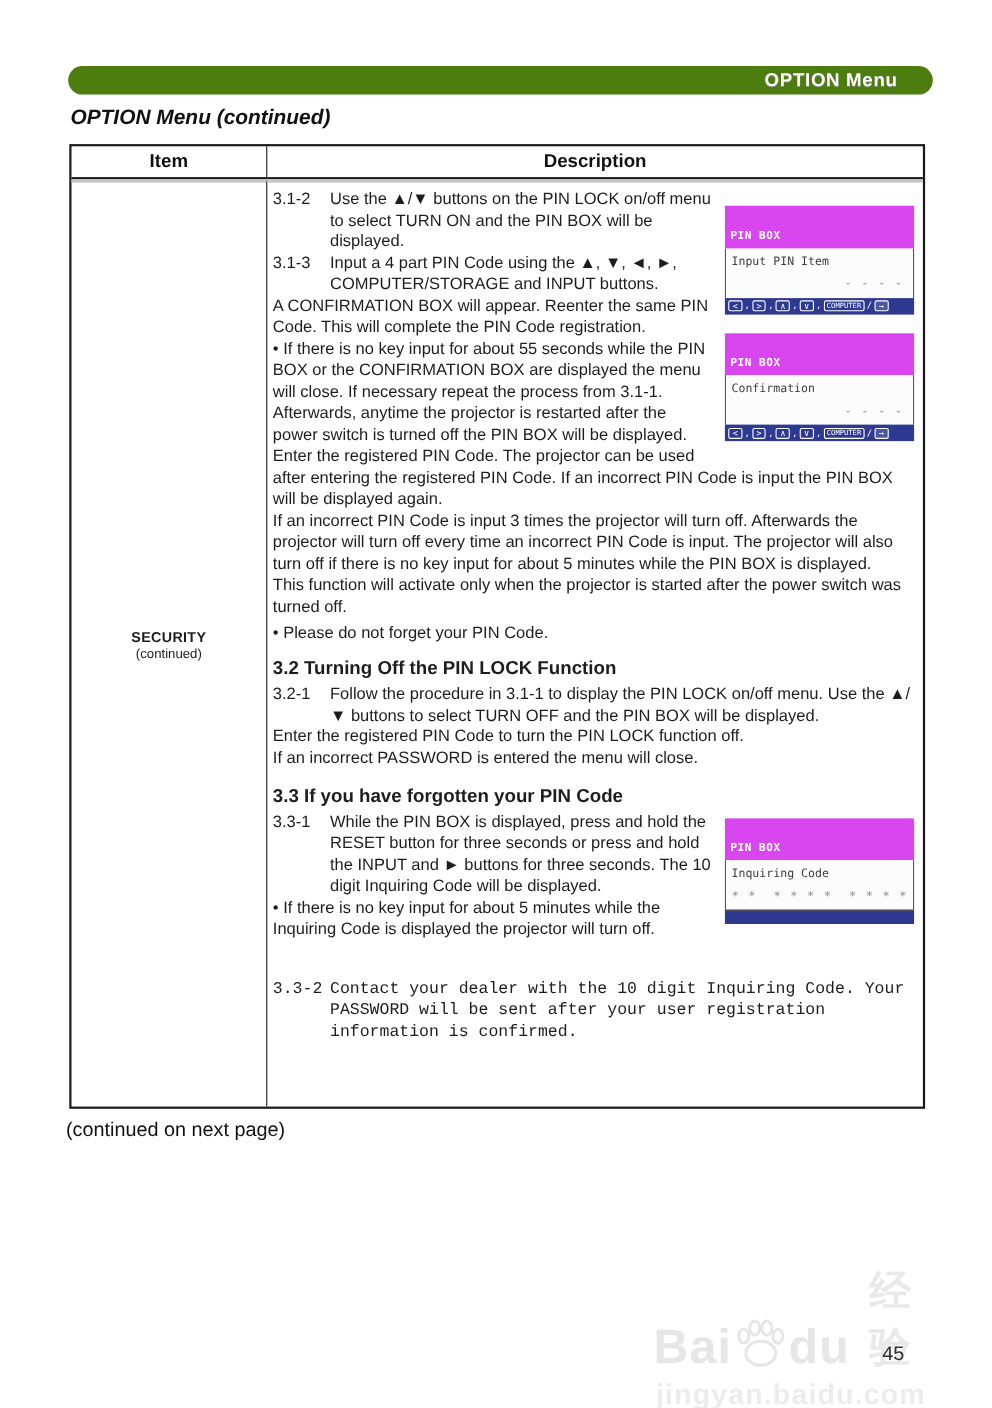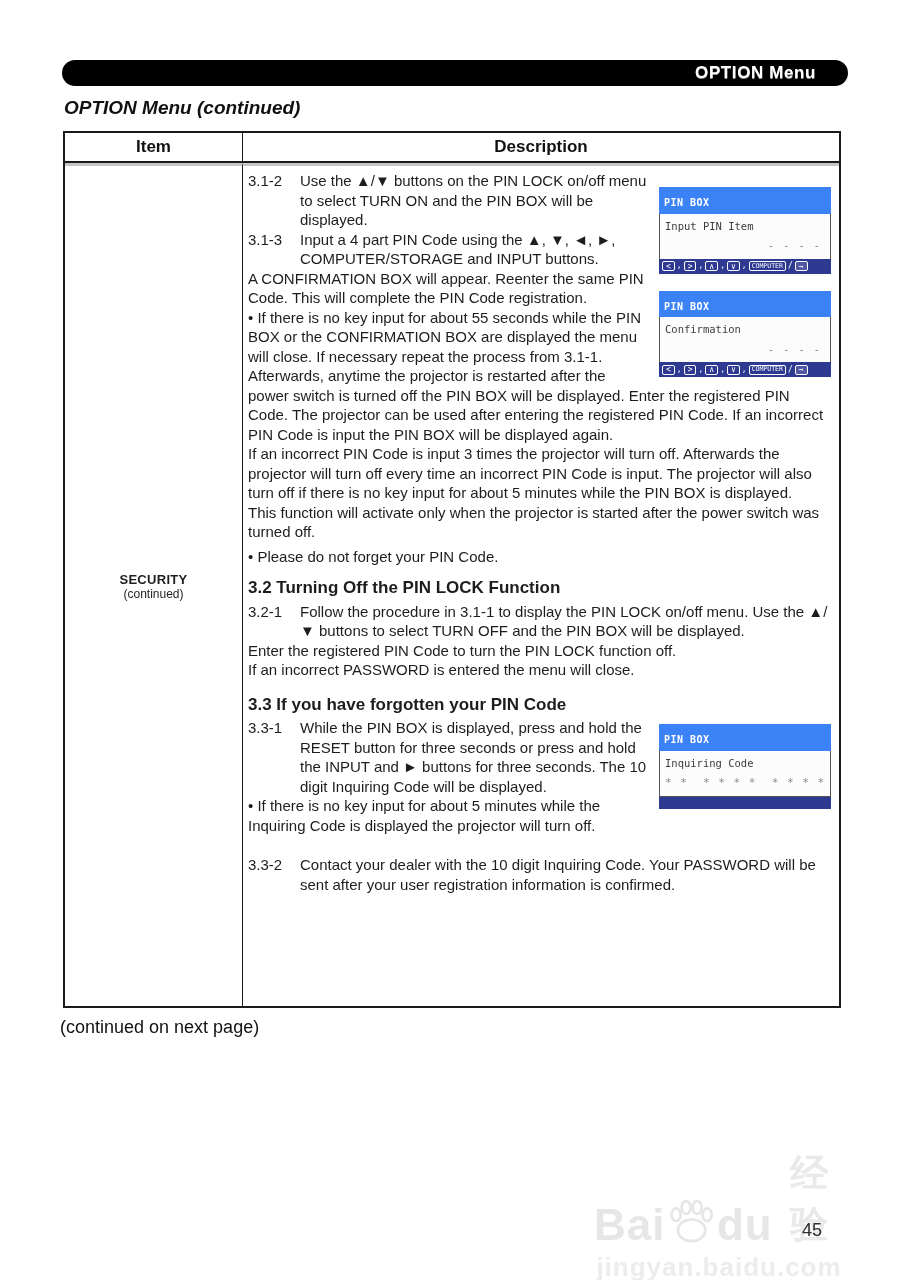--- a/index.html
+++ b/index.html
@@ -6,21 +6,21 @@
   html, body { background: #ffffff; }
   body {
     width: 902px; height: 1280px; position: relative;
     font-family: "Liberation Sans", "DejaVu Sans", sans-serif;
     color: #1d1d1d; overflow: hidden;
   }
 
   
   .tab-bar {
     position: absolute; left: 62px; top: 60px; width: 786px; height: 26px;
-    background: #000000; border-radius: 13px;
+    background: #4d7c0f; border-radius: 13px;
     display: flex; align-items: center; justify-content: flex-end;
     padding-right: 32px;
   }
   .tab-bar .tab-label {
     color: #ffffff; font-weight: bold; font-size: 17px; letter-spacing: .6px;
     text-shadow: 0 1px 0 #8e8e8e;
   }
 
   
   .page-title {
@@ -50,30 +50,30 @@
   .item-sub { font-size: 12px; }
 
   .td-desc { padding: 5px 8px 0 5px; font-size: 15px; line-height: 19.5px; }
   .step { position: relative; padding-left: 52px; }
   .step .sn { position: absolute; left: 0; top: 0; }
   .para { margin: 0; }
   .mt-s { margin-top: 5px; }
   .subhead { font-weight: bold; font-size: 17px; margin: 12px 0 4px 0; }
   .subhead-2 { font-weight: bold; font-size: 17px; margin: 15px 0 4px 0; }
   .block-narrow { max-width: 424px; }
-  .step-gap { margin-top: 20px; }
+  .step-gap { margin-top: 35px; font-family: Liberation Mono, monospace; }
 
   
   .float-pins { float: right; width: 172px; margin: 16px 0 8px 12px; }
   .float-pin-single { float: right; width: 172px; margin: 6px 0 8px 12px; }
   .pinbox { width: 172px; font-family: "DejaVu Sans Mono", monospace; }
   .pinbox + .pinbox { margin-top: 17px; }
   .pb-title {
-    background: #3b82f6; color: #fff; font-size: 10px; font-weight: bold;
-    padding: 6px 5px 1px 5px; letter-spacing: 0.5px;
+    background: #d946ef; color: #fff; font-size: 10px; font-weight: bold;
+    padding: 18px 5px 1px 5px; letter-spacing: 0.5px;
   }
   .pb-body {
     background: #fcfcfc; border-left: 1px solid #555; border-right: 1px solid #555;
     padding: 3px 5px 3px 5px;
   }
   .pb-label { color: #3c3c3c; font-size: 10.5px; white-space: pre; }
   .pb-value { color: #8a8a8a; font-size: 11px; text-align: right; padding-right: 4px;
               white-space: pre; letter-spacing: 1px; }
   .pb-keys {
     background: #2e3a92; height: 15px; display: flex; align-items: center;

